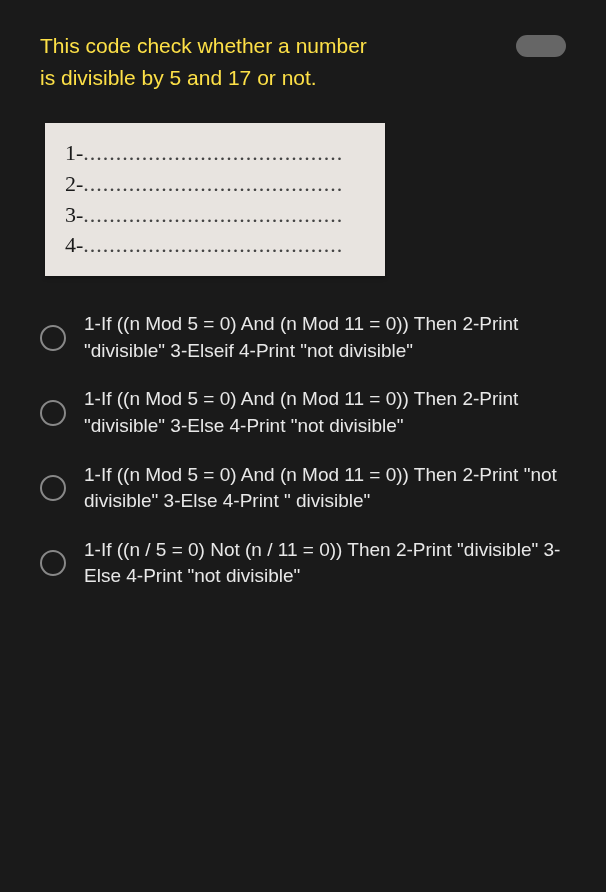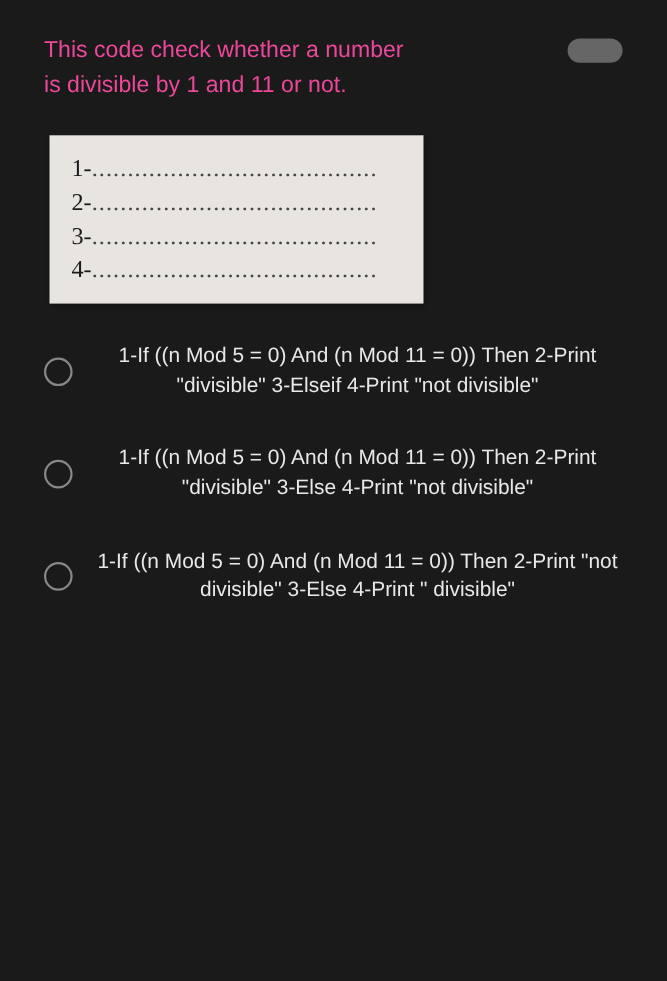--- a/index.html
+++ b/index.html
@@ -12,21 +12,21 @@
       font-family: Arial, sans-serif;
       width: 606px;
       height: 892px;
       padding: 30px 40px;
       color: #e0e0e0;
     }
     .question-text {
       font-size: 21px;
       line-height: 1.5;
       margin-bottom: 30px;
-      color: #ec4899;
+      color: #fde047;
     }
     .question-header {
       display: flex;
       align-items: flex-start;
       justify-content: space-between;
     }
     .flag-badge {
       width: 50px;
       height: 22px;
       background: #666;
@@ -50,22 +50,21 @@
       white-space: nowrap;
       overflow: hidden;
     }
     .dotted {
       color: #444;
       letter-spacing: 1px;
     }
     .options {
       display: flex;
       flex-direction: column;
-      gap: 40px;
-      text-align: center;
+      gap: 22px;
     }
     .option {
       display: flex;
       align-items: center;
       gap: 18px;
       cursor: pointer;
     }
     .radio {
       width: 26px;
       height: 26px;
@@ -92,21 +91,21 @@
       color: #e8e8e8;
       flex: 1;
     }
   </style>
 </head>
 <body>
 
 <div class="question-header">
   <div class="question-text">
     <span>This code check whether a number</span><br>
-    <span>is divisible by 1 and 11 or not.</span>
+    <span>is divisible by 5 and 17 or not.</span>
   </div>
   <div class="flag-badge"></div>
 </div>
 
 <div class="code-image">
   <div class="code-line"><span>1-</span><span class="dotted">........................................</span></div>
   <div class="code-line"><span>2-</span><span class="dotted">........................................</span></div>
   <div class="code-line"><span>3-</span><span class="dotted">........................................</span></div>
   <div class="code-line"><span>4-</span><span class="dotted">........................................</span></div>
 </div>
@@ -117,13 +116,17 @@
     <div class="option-text">1-If ((n Mod 5 = 0) And (n Mod 11 = 0)) Then 2-Print "divisible" 3-Elseif 4-Print "not divisible"</div>
   </div>
   <div class="option">
     <div class="radio"></div>
     <div class="option-text">1-If ((n Mod 5 = 0) And (n Mod 11 = 0)) Then 2-Print "divisible" 3-Else 4-Print "not divisible"</div>
   </div>
   <div class="option">
     <div class="radio"></div>
     <div class="option-text">1-If ((n Mod 5 = 0) And (n Mod 11 = 0)) Then 2-Print "not divisible" 3-Else 4-Print " divisible"</div>
   </div>
+  <div class="option">
+    <div class="radio"></div>
+    <div class="option-text">1-If ((n / 5 = 0) Not (n / 11 = 0)) Then 2-Print "divisible" 3-Else 4-Print "not divisible"</div>
+  </div>
 </div>
 
 </body></html>

